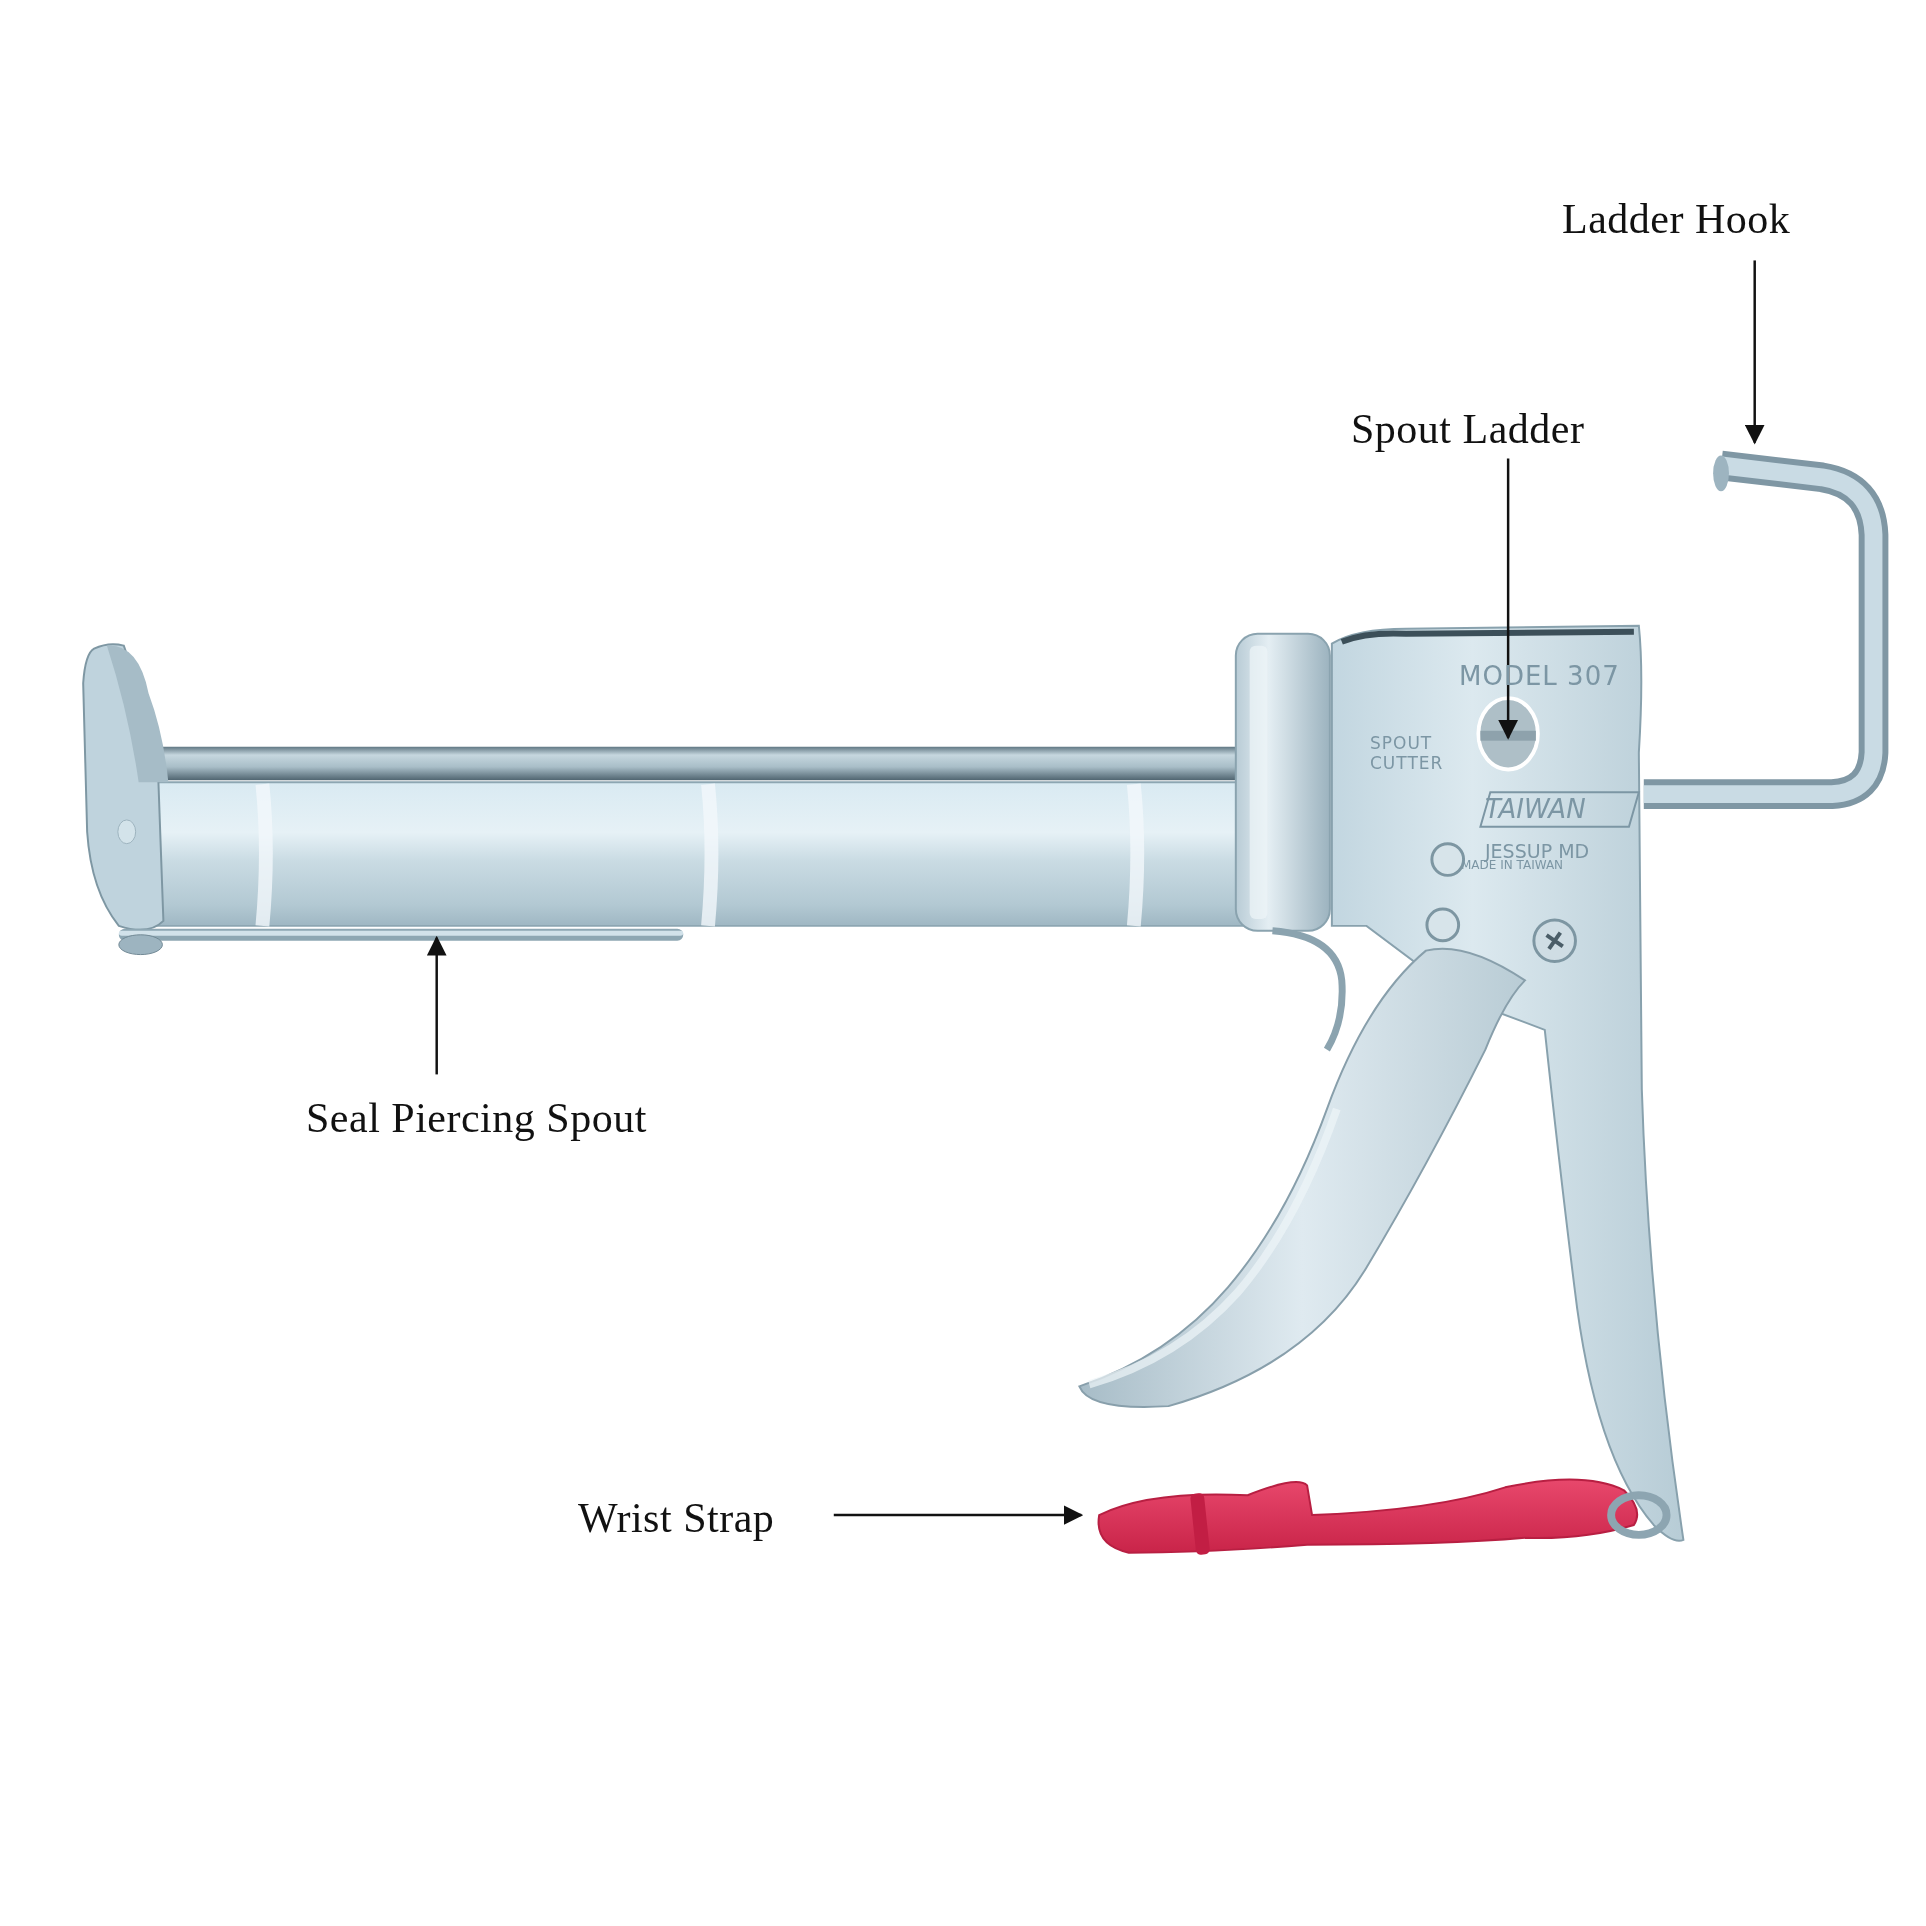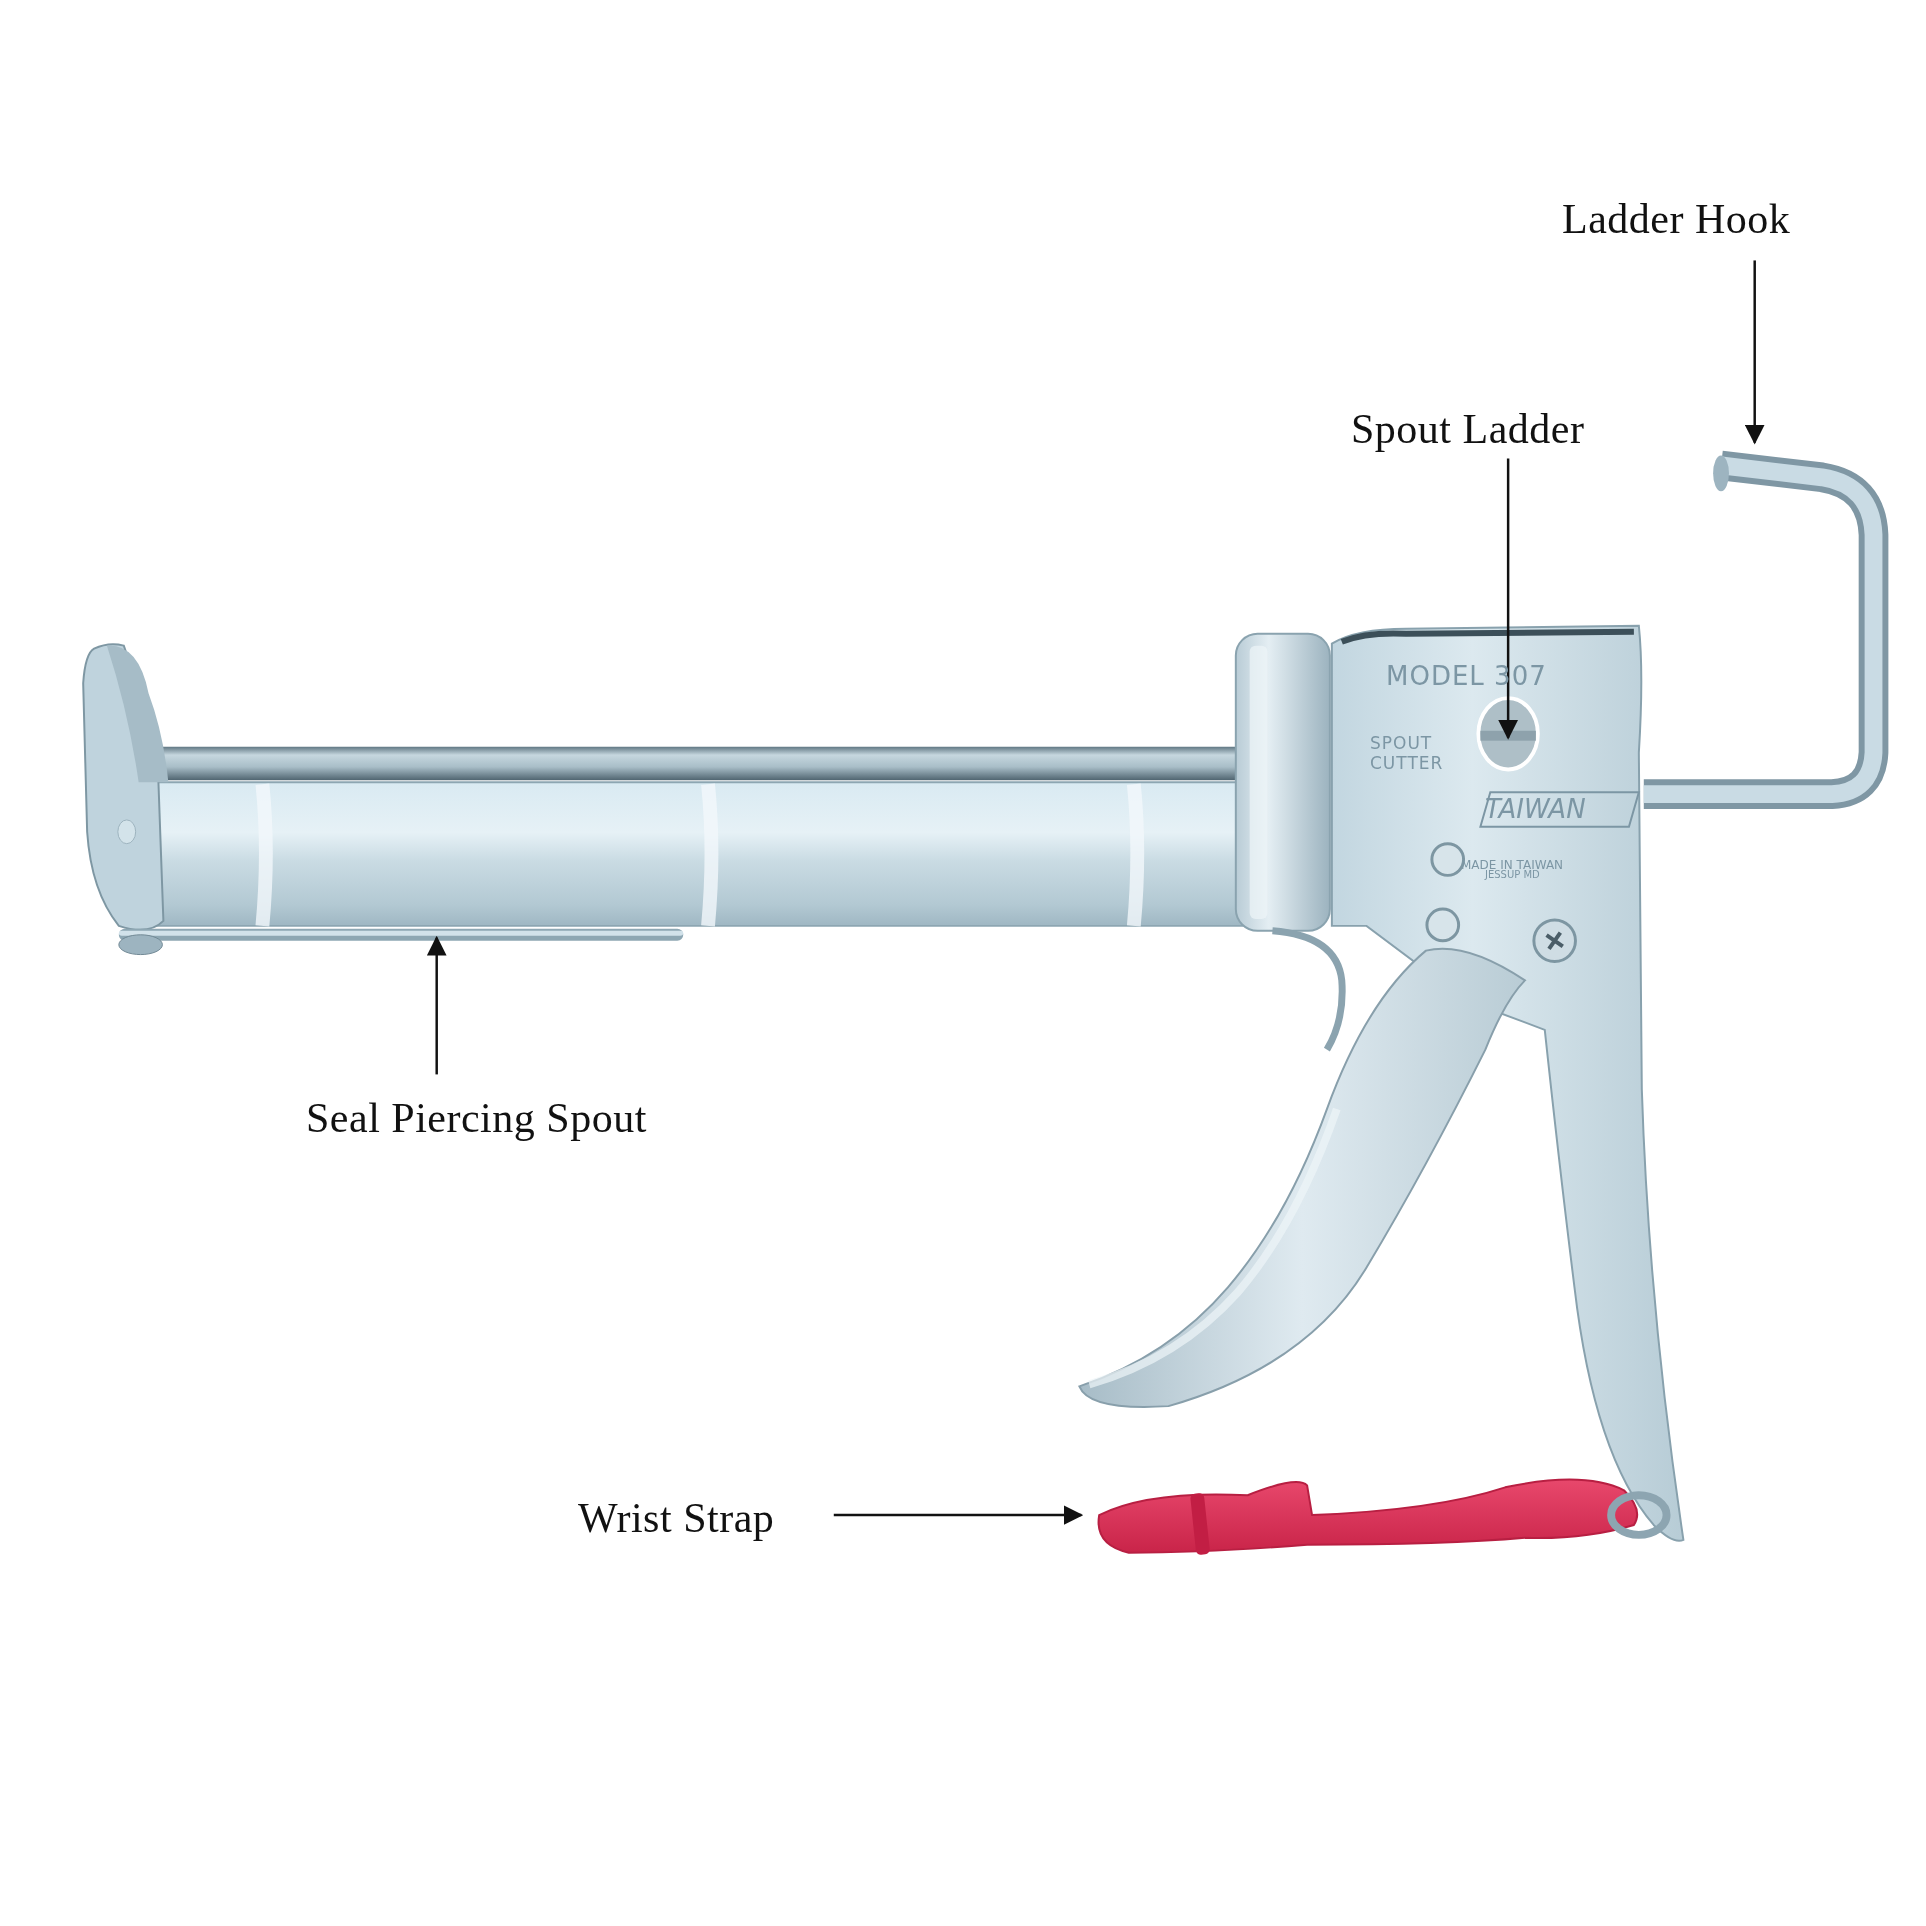--- a/index.html
+++ b/index.html
@@ -149,25 +149,25 @@
     </g>
 
     <ellipse cx="1655" cy="1530" rx="28" ry="20" fill="none" stroke="#8da5b1" stroke-width="8"></ellipse>
 
     <line x1="1772" y1="263" x2="1772" y2="447" stroke="#111" stroke-width="2.5" marker-end="url(#arrowHead)"></line>
     <line x1="1523" y1="463" x2="1523" y2="745" stroke="#111" stroke-width="2.5" marker-end="url(#arrowHead)"></line>
     <line x1="441" y1="1085" x2="441" y2="947" stroke="#111" stroke-width="2.5" marker-end="url(#arrowHead)"></line>
     <line x1="842" y1="1530" x2="1092" y2="1530" stroke="#111" stroke-width="2.5" marker-end="url(#arrowHead)"></line>
   </svg>
 
-  <div class="embossed" style="left:1386px; top:663px; font-size:26px; letter-spacing:1px;">MODEL 307</div>
+  <div class="embossed" style="left:1459px; top:663px; font-size:26px; letter-spacing:1px;">MODEL 307</div>
   <div class="embossed" style="left:1370px; top:735px; font-size:17px; letter-spacing:1px;">SPOUT</div>
   <div class="embossed" style="left:1370px; top:755px; font-size:17px; letter-spacing:1px;">CUTTER</div>
   <div class="embossed" style="left:1485px; top:796px; font-size:26px; font-style:italic;">TAIWAN</div>
-  <div class="embossed" style="left:1485px; top:842px; font-size:10px;margin-top:28px;">JESSUP MD</div>
+  <div class="embossed" style="left:1485px; top:842px; font-size:19px;">JESSUP MD</div>
   <div class="embossed" style="left:1461px; top:859px; font-size:12px;">MADE IN TAIWAN</div>
 
   <div class="callout-label" style="left:1562px; top:198px;">Ladder Hook</div>
   <div class="callout-label" style="left:1351px; top:408px;">Spout Ladder</div>
   <div class="callout-label" style="left:306px; top:1097px;">Seal Piercing Spout</div>
   <div class="callout-label" style="left:578px; top:1497px;">Wrist Strap</div>
 </div>
 
 
 </body></html>

